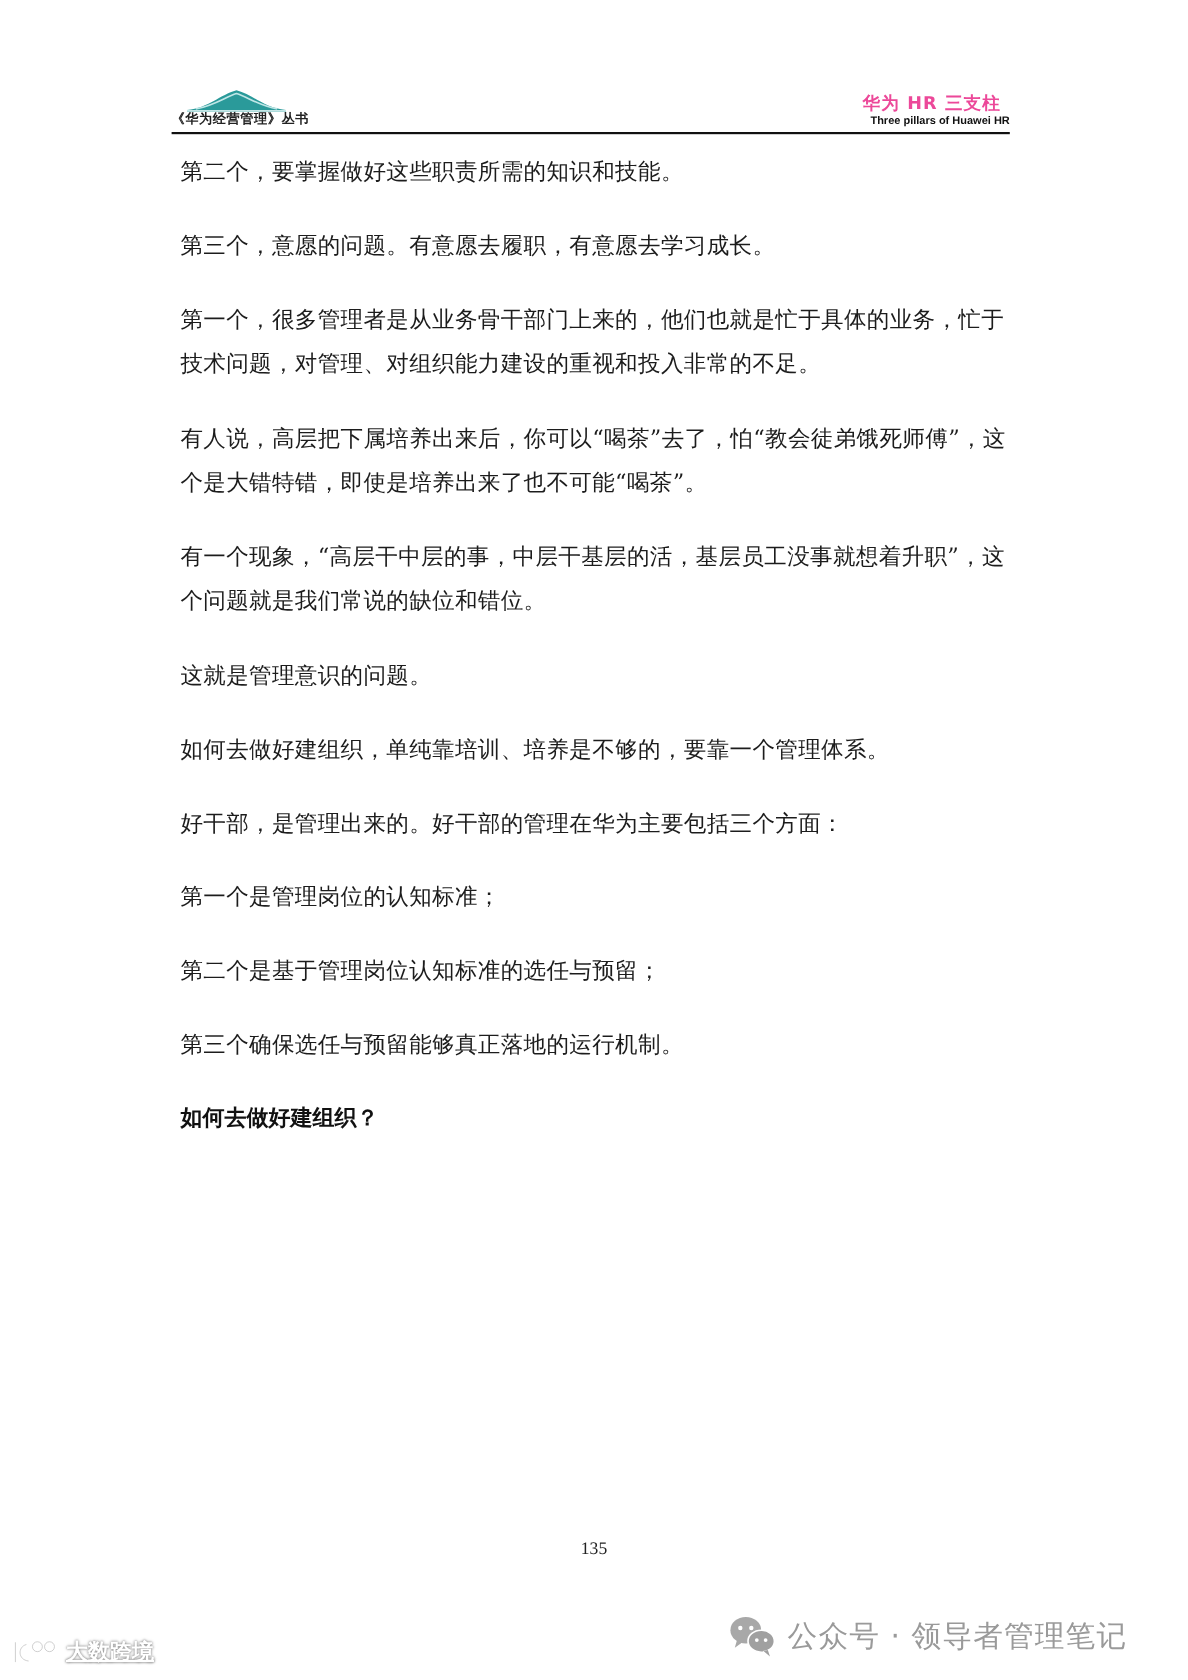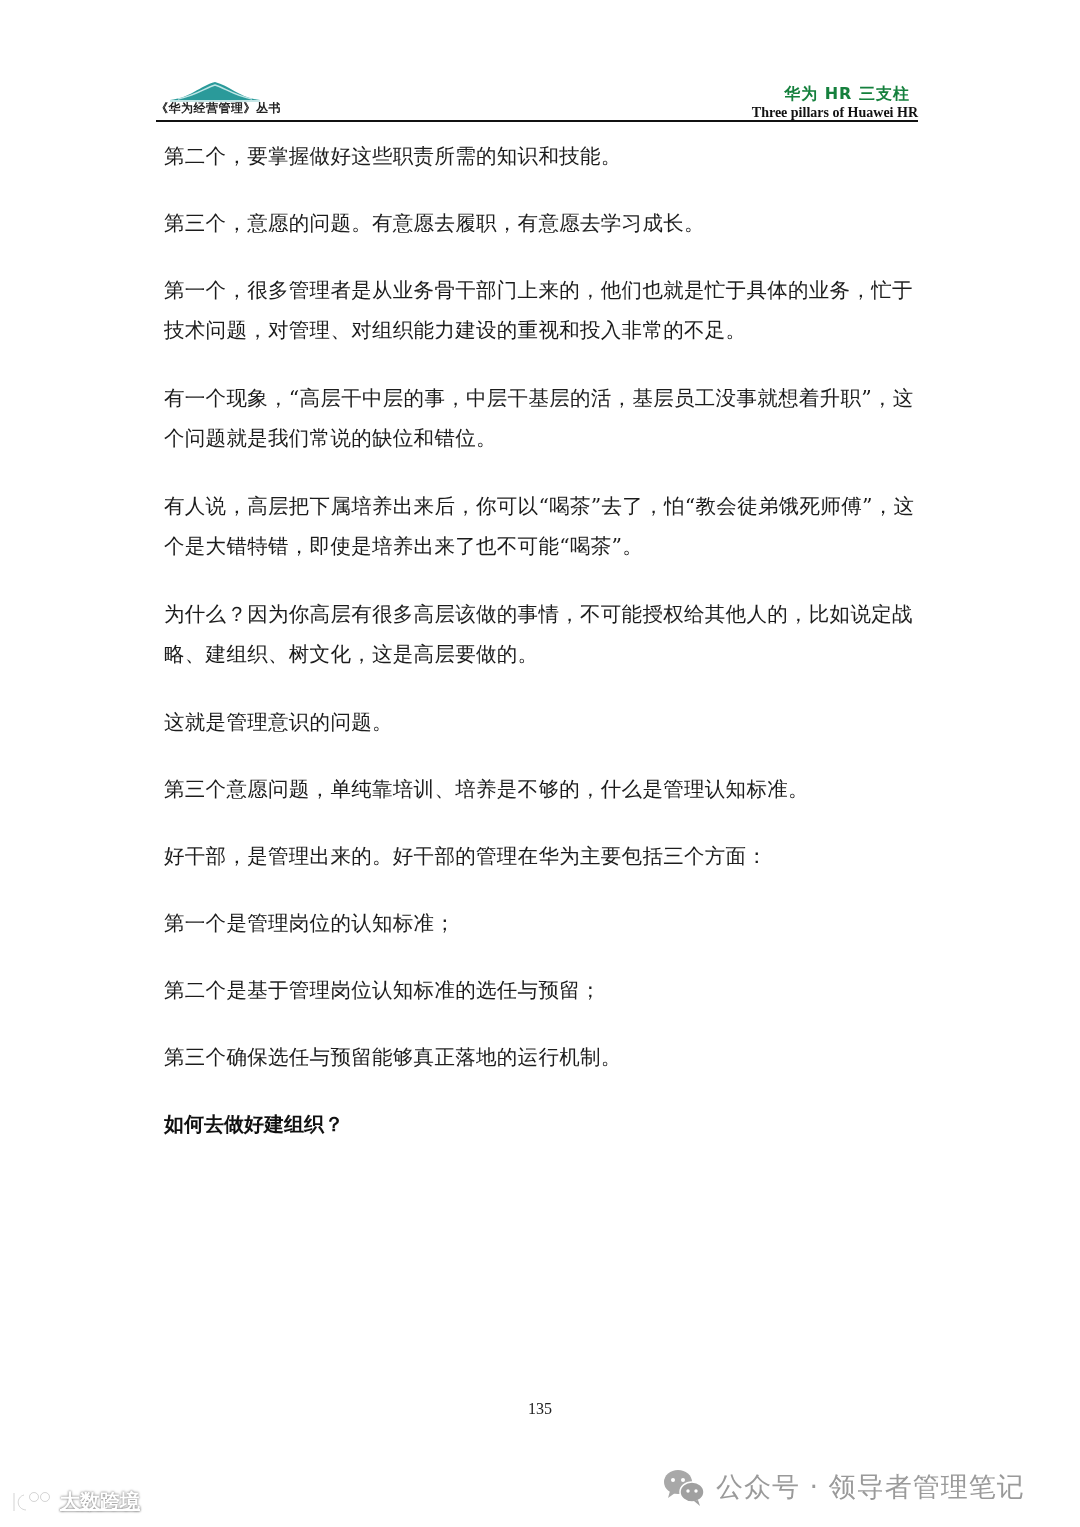--- a/index.html
+++ b/index.html
@@ -39,29 +39,29 @@
       color: #222;
       letter-spacing: 0.5px;
     }
     .brand-title {
       position: absolute;
       right: 8px;
       top: 10px;
       font-family: "DejaVu Sans", "Liberation Sans", sans-serif;
       font-size: 16px;
       font-weight: bold;
-      color: #15803d;
+      color: #ec4899;
       letter-spacing: 1px;
     }
     .brand-sub {
       position: absolute;
       right: 0;
       top: 31px;
-      font-family: Liberation Serif, serif;
-      font-size: 14px;
+      font-family: Liberation Sans, sans-serif;
+      font-size: 10px;
       font-weight: bold;
       color: #111;
       margin-left: 44px;
     }
     .header-rule {
       position: absolute;
       left: 156px;
       top: 120px;
       width: 762px;
       height: 2px;
@@ -146,25 +146,24 @@
   <div class="series-title">《华为经营管理》丛书</div>
   <div class="brand-title">华为 HR 三支柱</div>
   <div class="brand-sub">Three pillars of Huawei HR</div>
 </div>
 <div class="header-rule"></div>
 
 <div class="content">
   <p class="para single">第二个，要掌握做好这些职责所需的知识和技能。</p>
   <p class="para single">第三个，意愿的问题。有意愿去履职，有意愿去学习成长。</p>
   <p class="para">第一个，很多管理者是从业务骨干部门上来的，他们也就是忙于具体的业务，忙于技术问题，对管理、对组织能力建设的重视和投入非常的不足。</p>
+  <p class="para">有人说，高层把下属培养出来后，你可以“喝茶”去了，怕“教会徒弟饿死师傅”，这个是大错特错，即使是培养出来了也不可能“喝茶”。</p>
   <p class="para">有一个现象，“高层干中层的事，中层干基层的活，基层员工没事就想着升职”，这个问题就是我们常说的缺位和错位。</p>
-  <p class="para">有人说，高层把下属培养出来后，你可以“喝茶”去了，怕“教会徒弟饿死师傅”，这个是大错特错，即使是培养出来了也不可能“喝茶”。</p>
-  <p class="para">为什么？因为你高层有很多高层该做的事情，不可能授权给其他人的，比如说定战略、建组织、树文化，这是高层要做的。</p>
   <p class="para single">这就是管理意识的问题。</p>
-  <p class="para single">第三个意愿问题，单纯靠培训、培养是不够的，什么是管理认知标准。</p>
+  <p class="para single">如何去做好建组织，单纯靠培训、培养是不够的，要靠一个管理体系。</p>
   <p class="para single">好干部，是管理出来的。好干部的管理在华为主要包括三个方面：</p>
   <p class="para single">第一个是管理岗位的认知标准；</p>
   <p class="para single">第二个是基于管理岗位认知标准的选任与预留；</p>
   <p class="para single">第三个确保选任与预留能够真正落地的运行机制。</p>
   <h3 class="heading">如何去做好建组织？</h3>
 </div>
 
 <div class="page-number">135</div>
 
 <div class="watermark-left">

